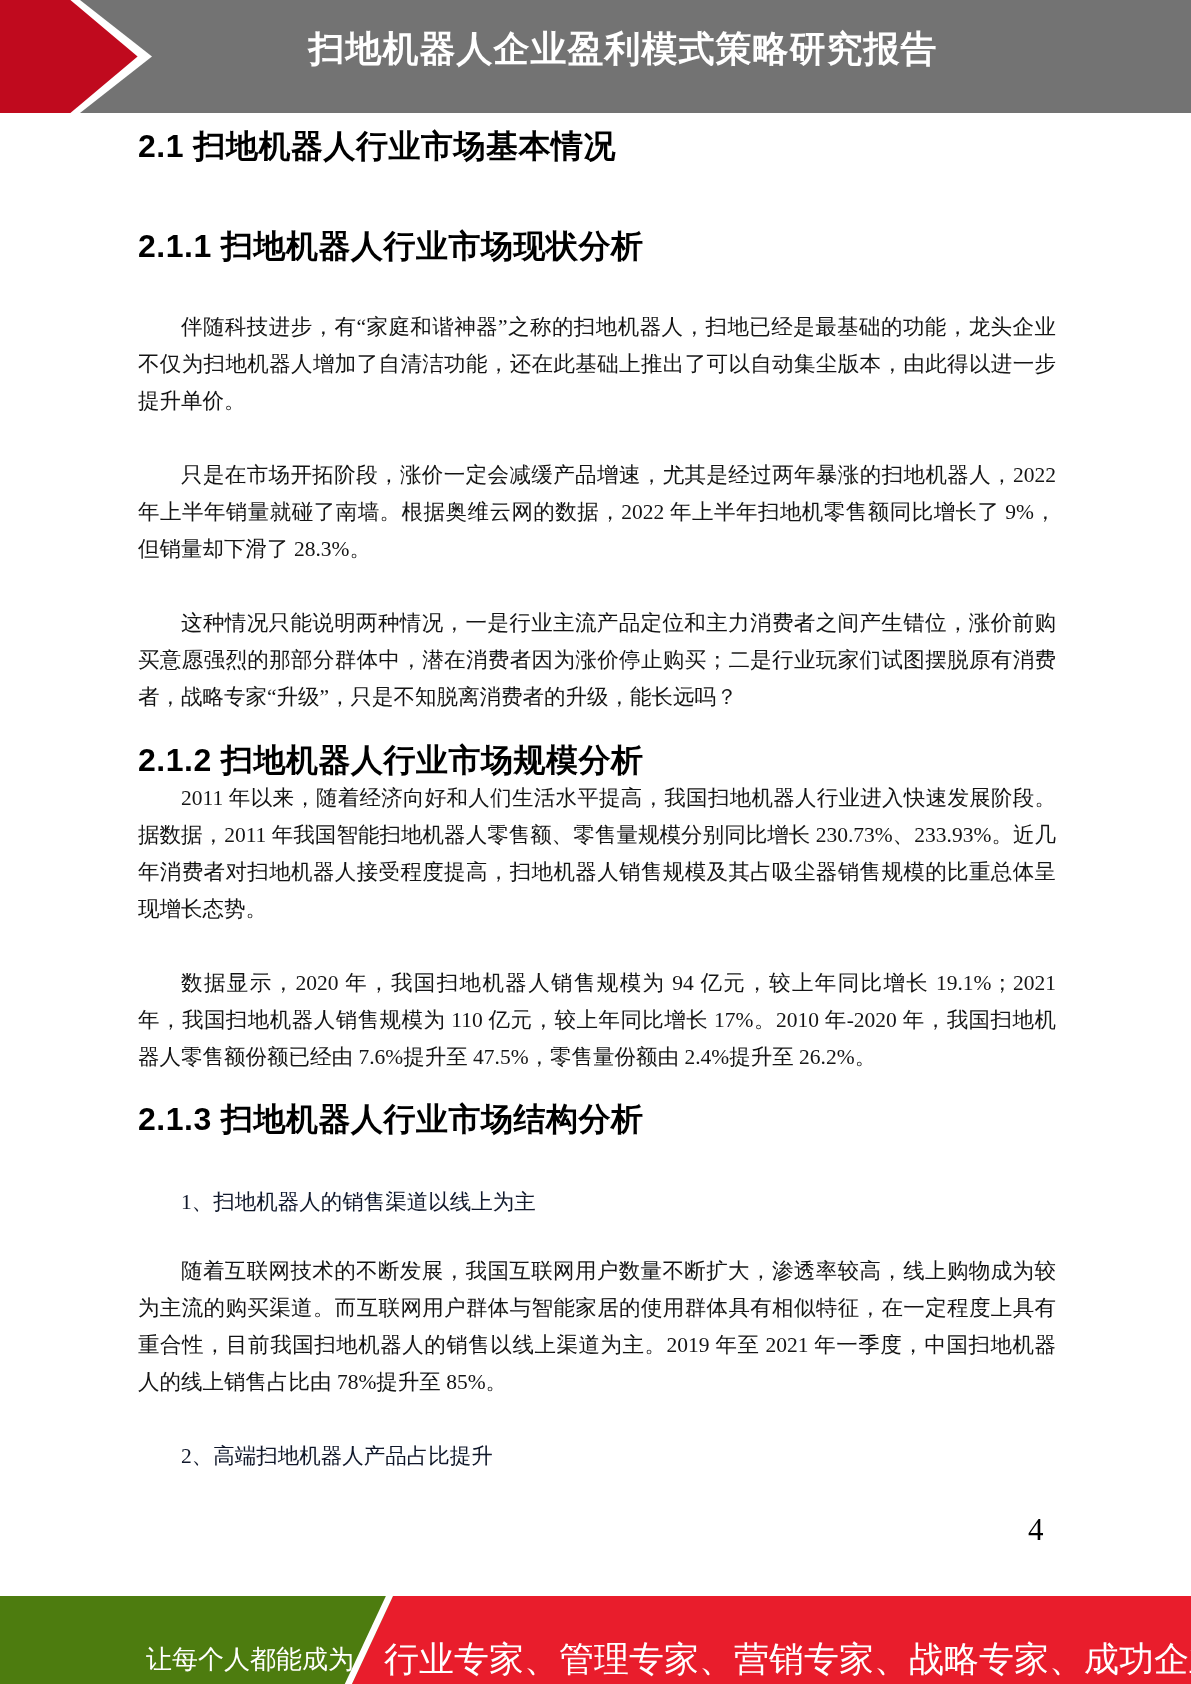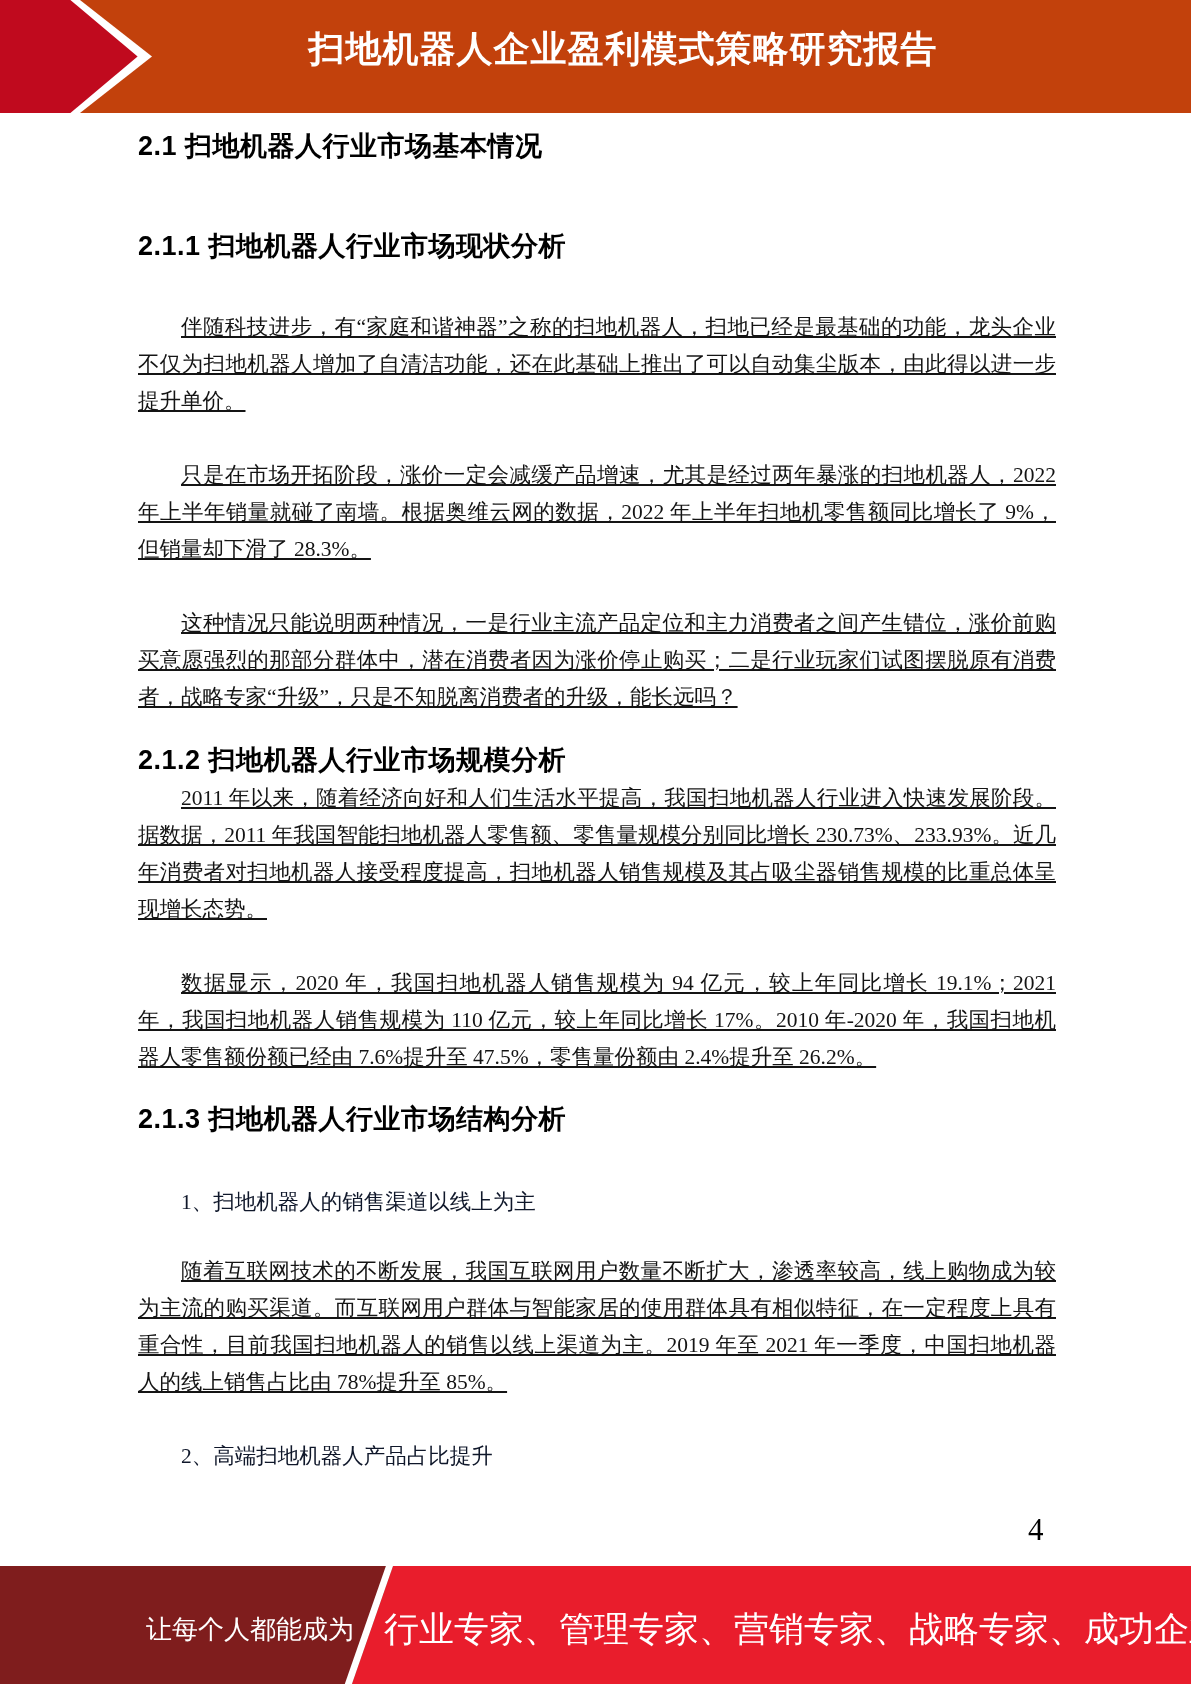--- a/index.html
+++ b/index.html
@@ -13,21 +13,21 @@
     overflow: hidden;
     font-family: "Liberation Serif", "DejaVu Serif", serif;
     color: #111111;
   }
 
   
   .banner {
     position: absolute;
     top: 0; left: 0;
     width: 1191px; height: 113px;
-    background: #c2410c;
+    background: #737373;
   }
   .banner-arrow {
     position: absolute;
     top: 0; left: 0;
     width: 160px; height: 113px;
   }
   .banner-arrow .arrow-outline {
     position: absolute; inset: 0;
     background: #ffffff;
     clip-path: polygon(0 0, 50% 0, 95% 50%, 50% 100%, 0 100%);
@@ -55,32 +55,31 @@
   .content {
     position: absolute;
     top: 113px; left: 0;
     width: 1191px;
     padding-left: 138px;
     padding-right: 135px;
   }
   .h-main, .h-sub {
     font-family: "Liberation Sans", "DejaVu Sans", sans-serif;
     font-weight: bold;
-    font-size: 27px;
+    font-size: 32px;
     line-height: 40px;
     color: #000000;
     letter-spacing: 0.5px;
   }
   .para {
     font-size: 21.5px;
     line-height: 37px;
     text-indent: 2em;
     text-align: justify;
     color: #141414;
-    text-decoration: underline;
   }
   .list-line {
     font-size: 21.5px;
     line-height: 37px;
     text-indent: 2em;
     color: #0f172a;
   }
   .mt13 { margin-top: 13px; }
   .mt23 { margin-top: 23px; }
   .mt24 { margin-top: 24px; }
@@ -99,22 +98,22 @@
     font-size: 31px;
     line-height: 36px;
     color: #000000;
     font-family: "Liberation Serif", "DejaVu Serif", serif;
   }
 
   
   .footer {
     position: absolute;
     bottom: 0; left: 0;
-    width: 1191px; height: 118px;
-    background: #7f1d1d;
+    width: 1191px; height: 88px;
+    background: #4d7c0f;
   }
   .footer-red {
     position: absolute; inset: 0;
     background: #E91D2C;
     clip-path: polygon(33% 0, 100% 0, 100% 100%, 29.55% 100%);
   }
   .footer-stripe {
     position: absolute; inset: 0;
     background: #ffffff;
     clip-path: polygon(32.4% 0, 33% 0, 29.55% 100%, 28.95% 100%);

